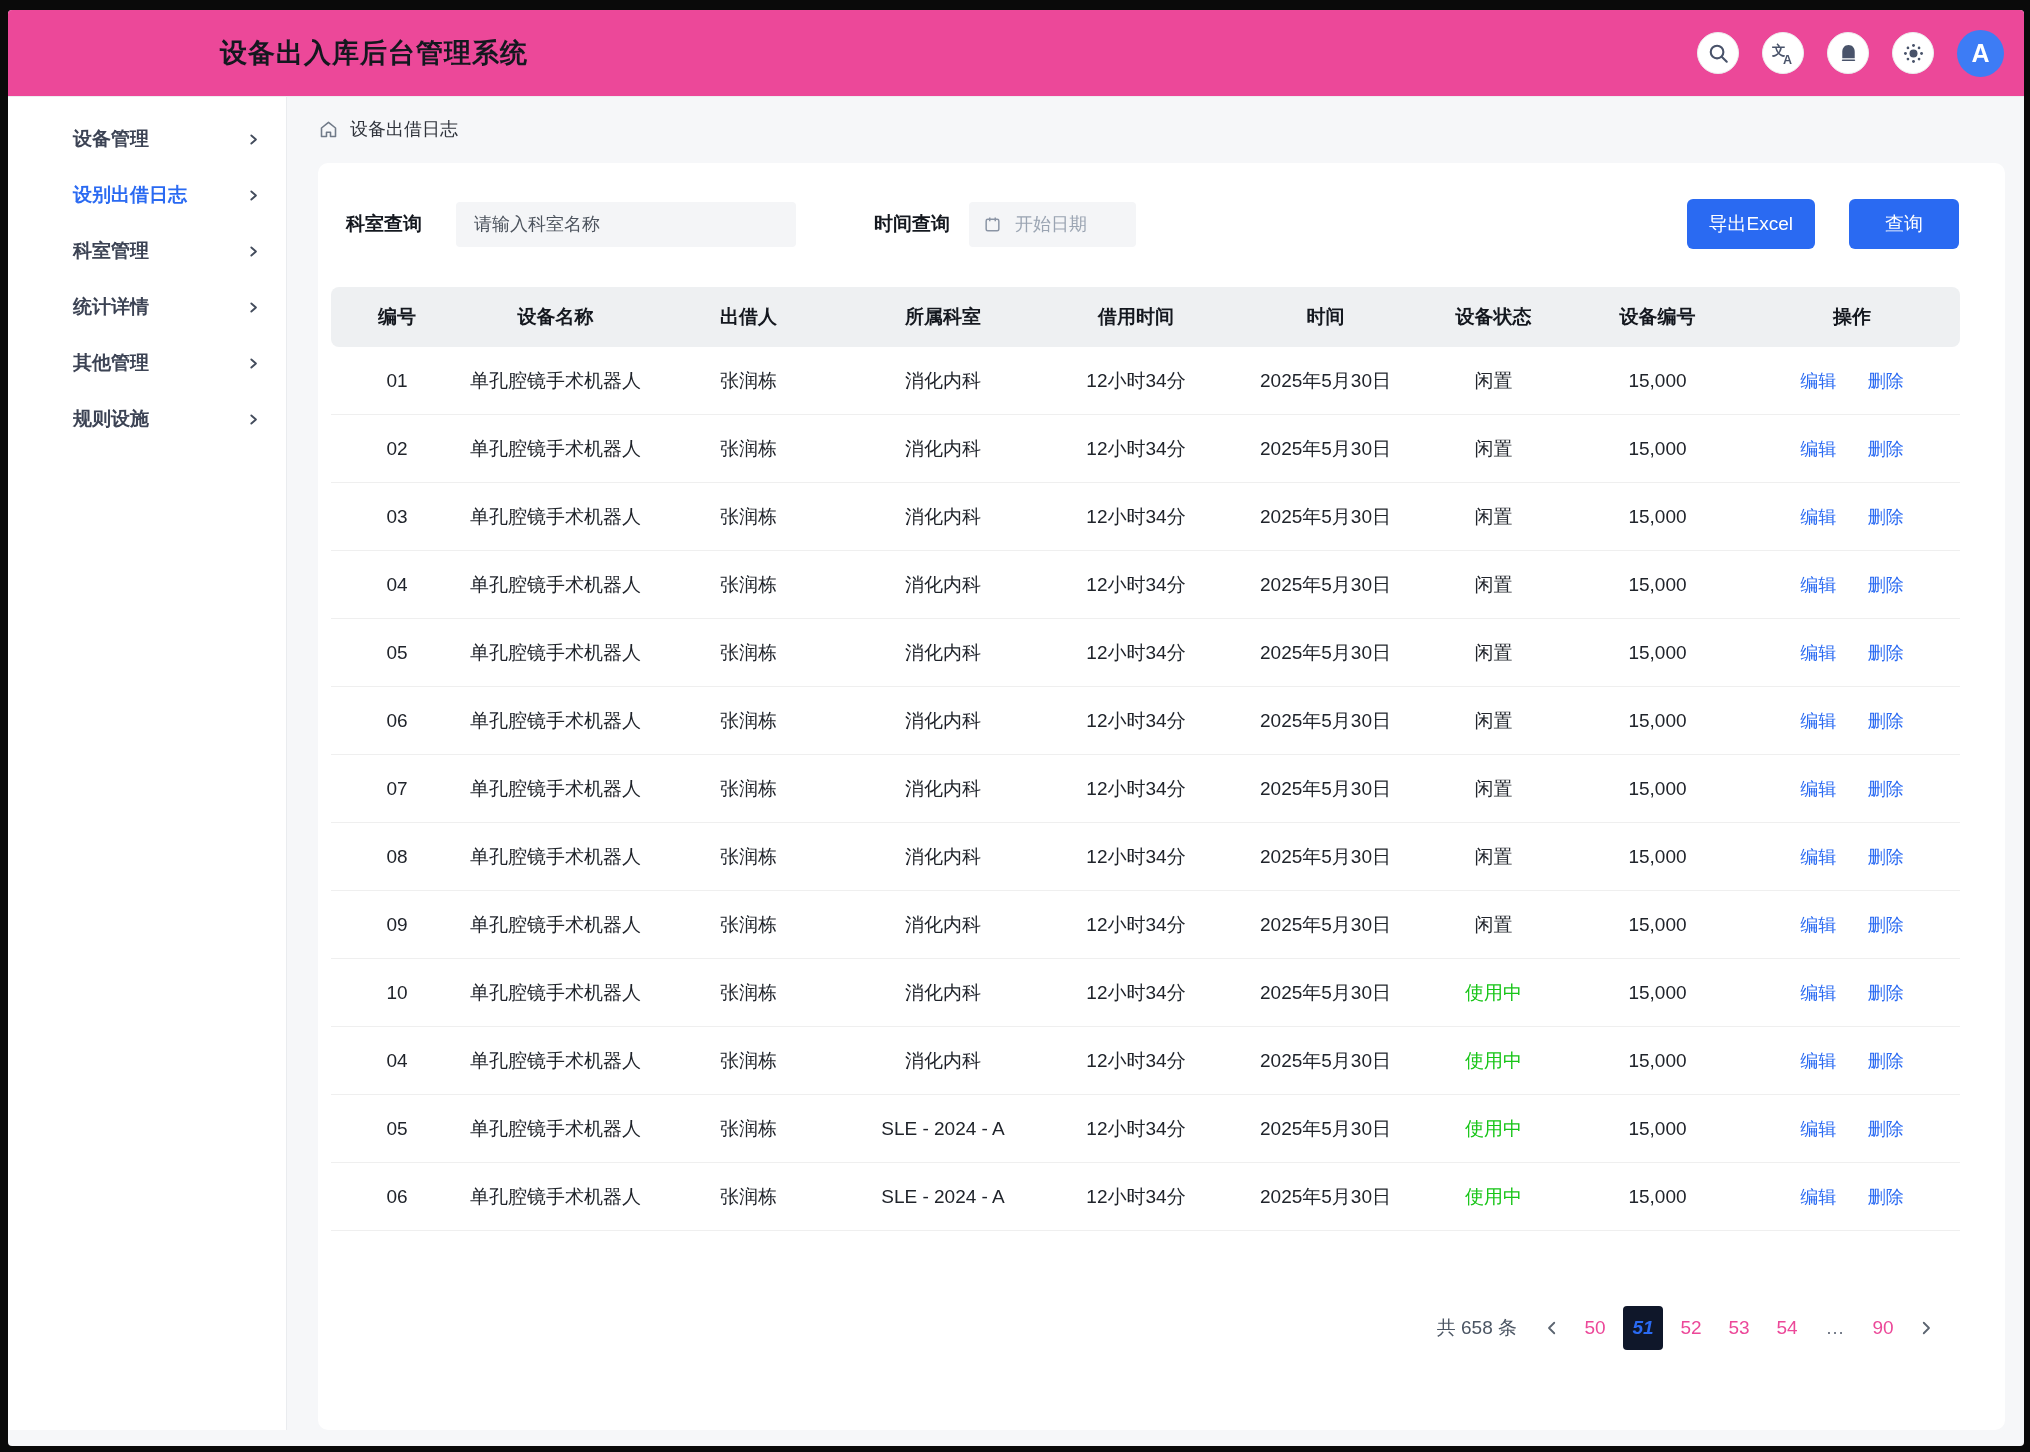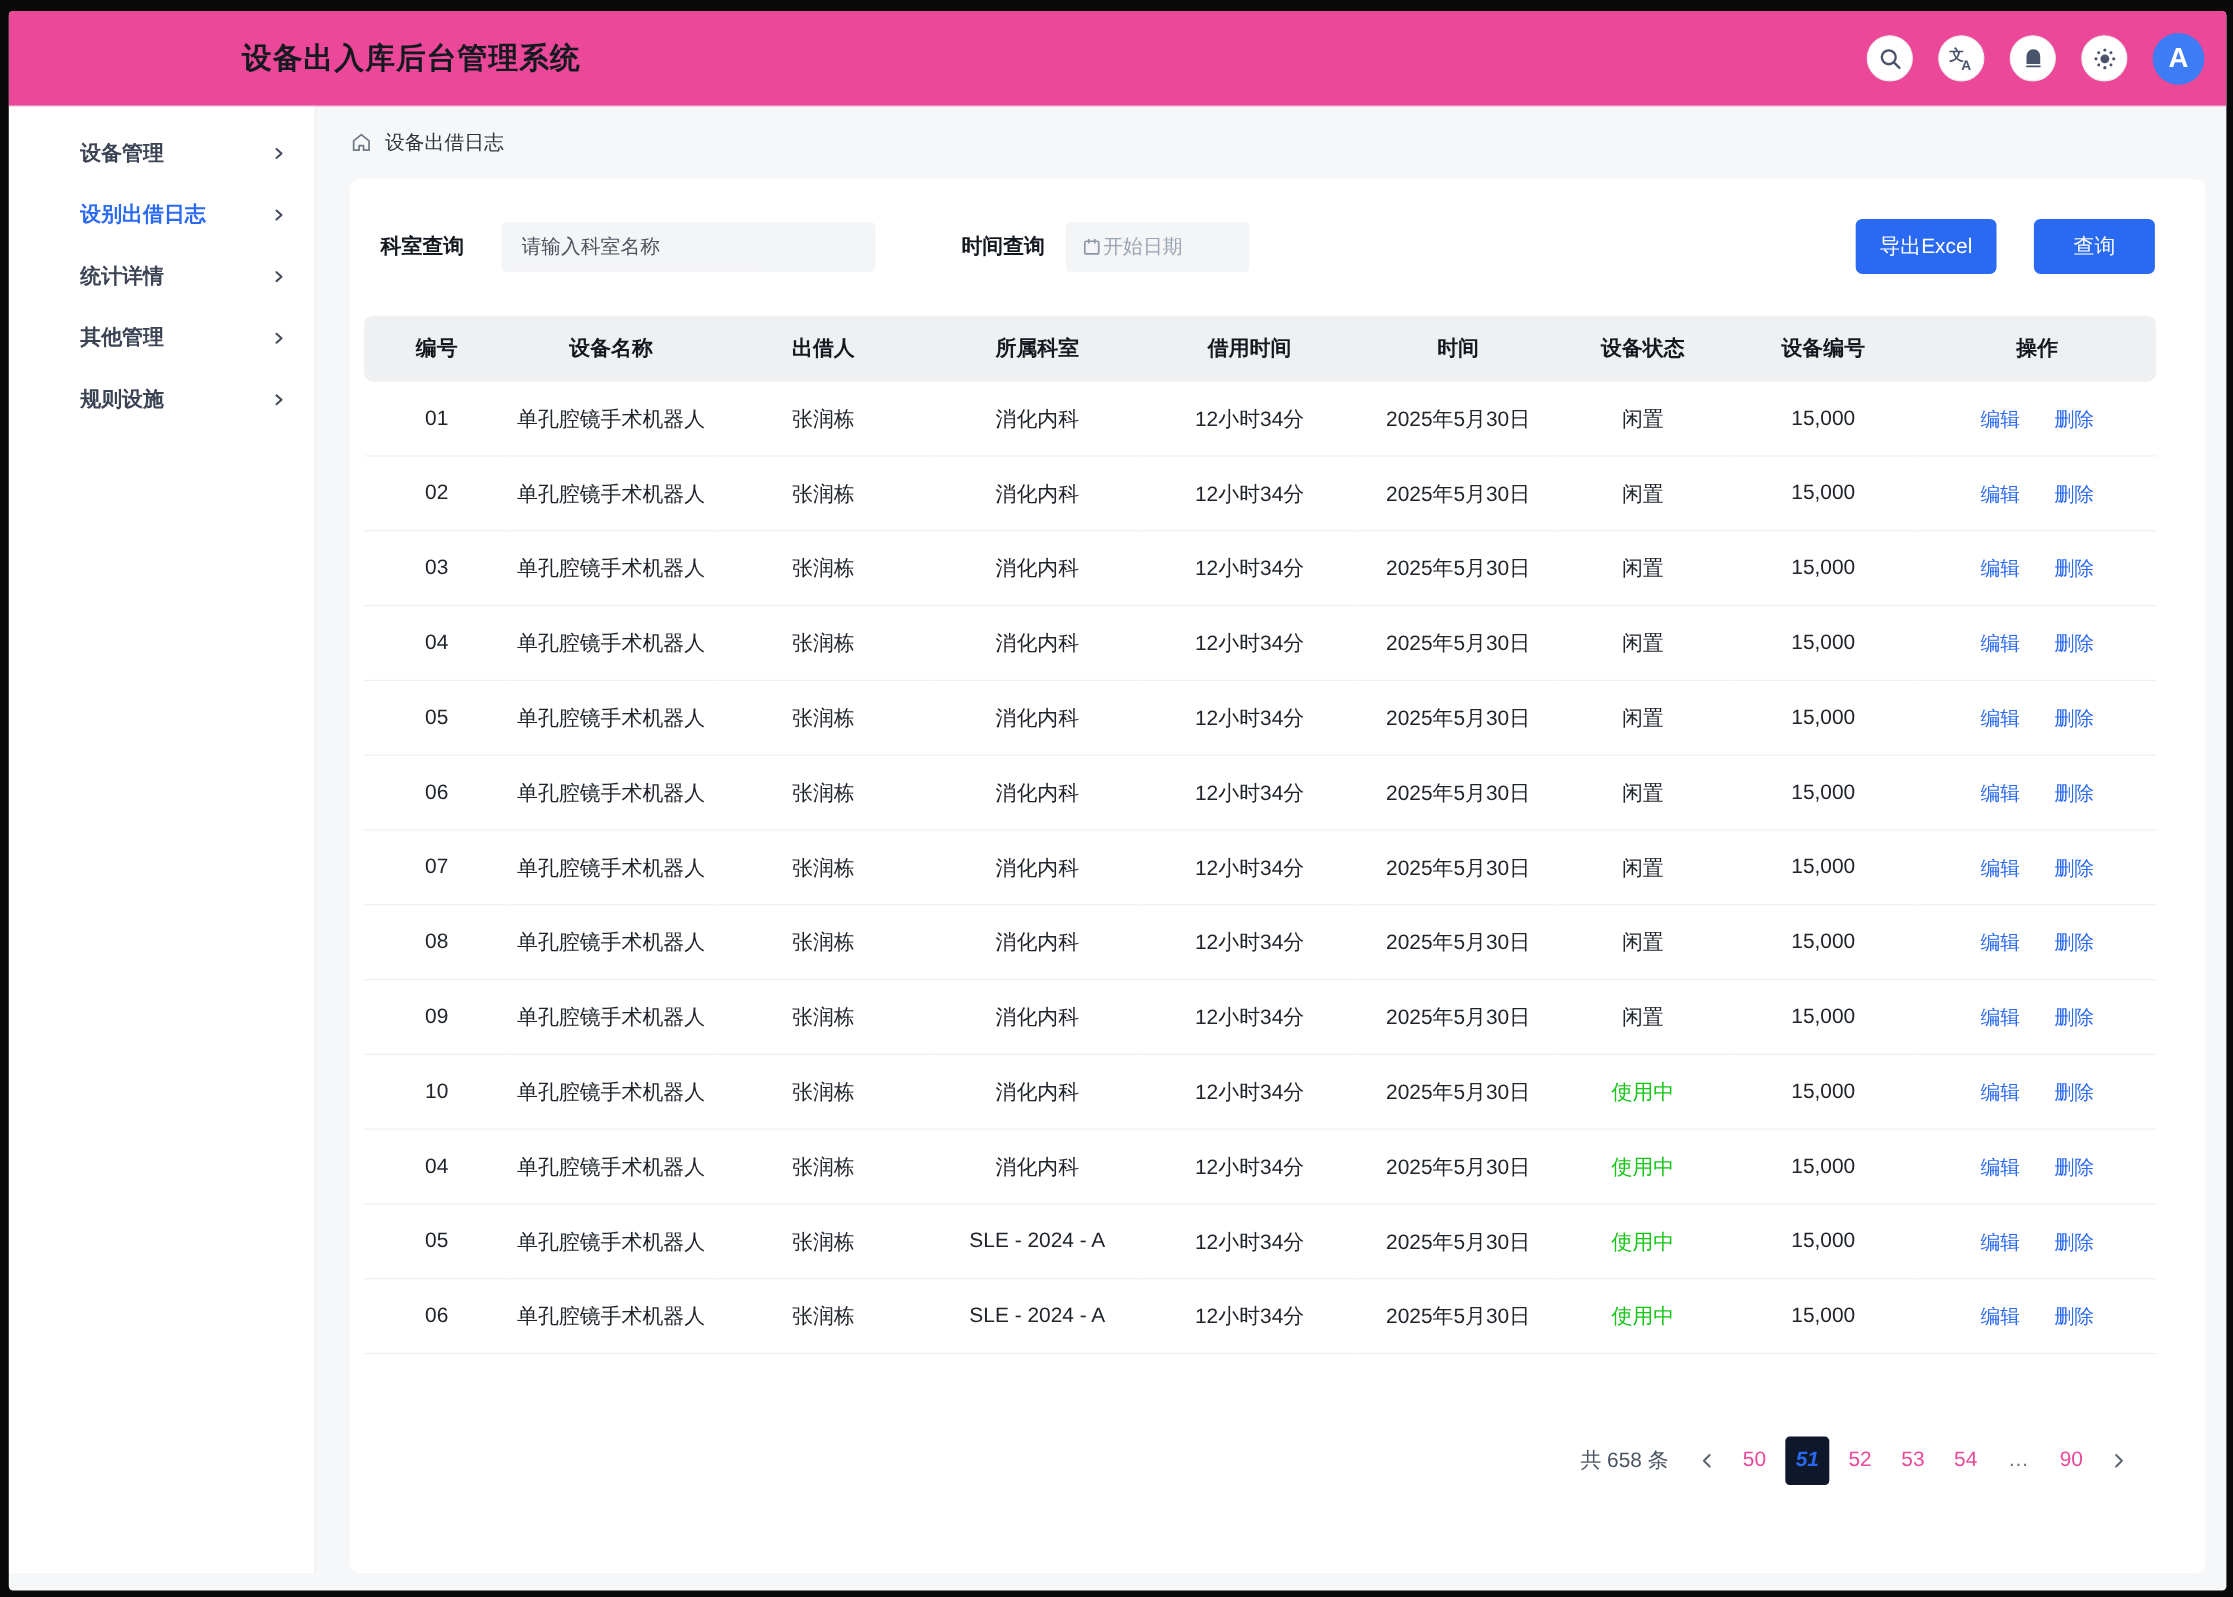--- a/index.html
+++ b/index.html
@@ -54,21 +54,21 @@
   .filters{display:flex;align-items:center;padding:36px 46px 0 28px}
   .flabel{font-size:19px;font-weight:700;color:#14181f;white-space:nowrap}
   .dept-input{
     width:340px;height:45px;margin-left:34px;background:#f4f5f7;border:none;border-radius:4px;
     padding:0 18px;font-size:18px;color:#701a75;box-sizing:border-box;outline:none;font-family:inherit;
   }
   .dept-input::placeholder{color:#4d545e;opacity:1}
   .tlabel{margin-left:78px}
   .date-field{
     width:167px;height:45px;margin-left:19px;background:#f4f5f7;border-radius:4px;
-    display:flex;align-items:center;padding:0 14px;gap:1px;box-sizing:border-box;
+    display:flex;align-items:center;padding:0 14px;gap:13px;box-sizing:border-box;
     font-size:18px;color:#9aa4b2;cursor:pointer;white-space:nowrap;
   }
   .spacer{flex:1}
   .btn{
     height:50px;border:none;border-radius:6px;background:#2a6af2;color:#fff;
     font-size:19px;padding:0 22px;cursor:pointer;font-family:inherit;white-space:nowrap;
   }
   .btn-query{margin-left:34px;padding:0 36px}
   
   .tbl{
@@ -155,20 +155,26 @@
             <polyline points="8,4.5 16.5,12 8,19.5"></polyline>
           </svg>
   </div>
         <div class="menu-item active">
     <span class="mi-label" style="color: rgb(42, 106, 242);">设别出借日志</span>
     <svg width="13" height="13" viewBox="0 0 24 24" fill="none" stroke="#434c5c" stroke-width="3.4" stroke-linecap="round" stroke-linejoin="round">
             <polyline points="8,4.5 16.5,12 8,19.5"></polyline>
           </svg>
   </div>
         <div class="menu-item">
+    <span class="mi-label">科室管理</span>
+    <svg width="13" height="13" viewBox="0 0 24 24" fill="none" stroke="#434c5c" stroke-width="3.4" stroke-linecap="round" stroke-linejoin="round">
+            <polyline points="8,4.5 16.5,12 8,19.5"></polyline>
+          </svg>
+  </div>
+        <div class="menu-item">
     <span class="mi-label">统计详情</span>
     <svg width="13" height="13" viewBox="0 0 24 24" fill="none" stroke="#434c5c" stroke-width="3.4" stroke-linecap="round" stroke-linejoin="round">
             <polyline points="8,4.5 16.5,12 8,19.5"></polyline>
           </svg>
   </div>
         <div class="menu-item">
     <span class="mi-label">其他管理</span>
     <svg width="13" height="13" viewBox="0 0 24 24" fill="none" stroke="#434c5c" stroke-width="3.4" stroke-linecap="round" stroke-linejoin="round">
             <polyline points="8,4.5 16.5,12 8,19.5"></polyline>
           </svg>

